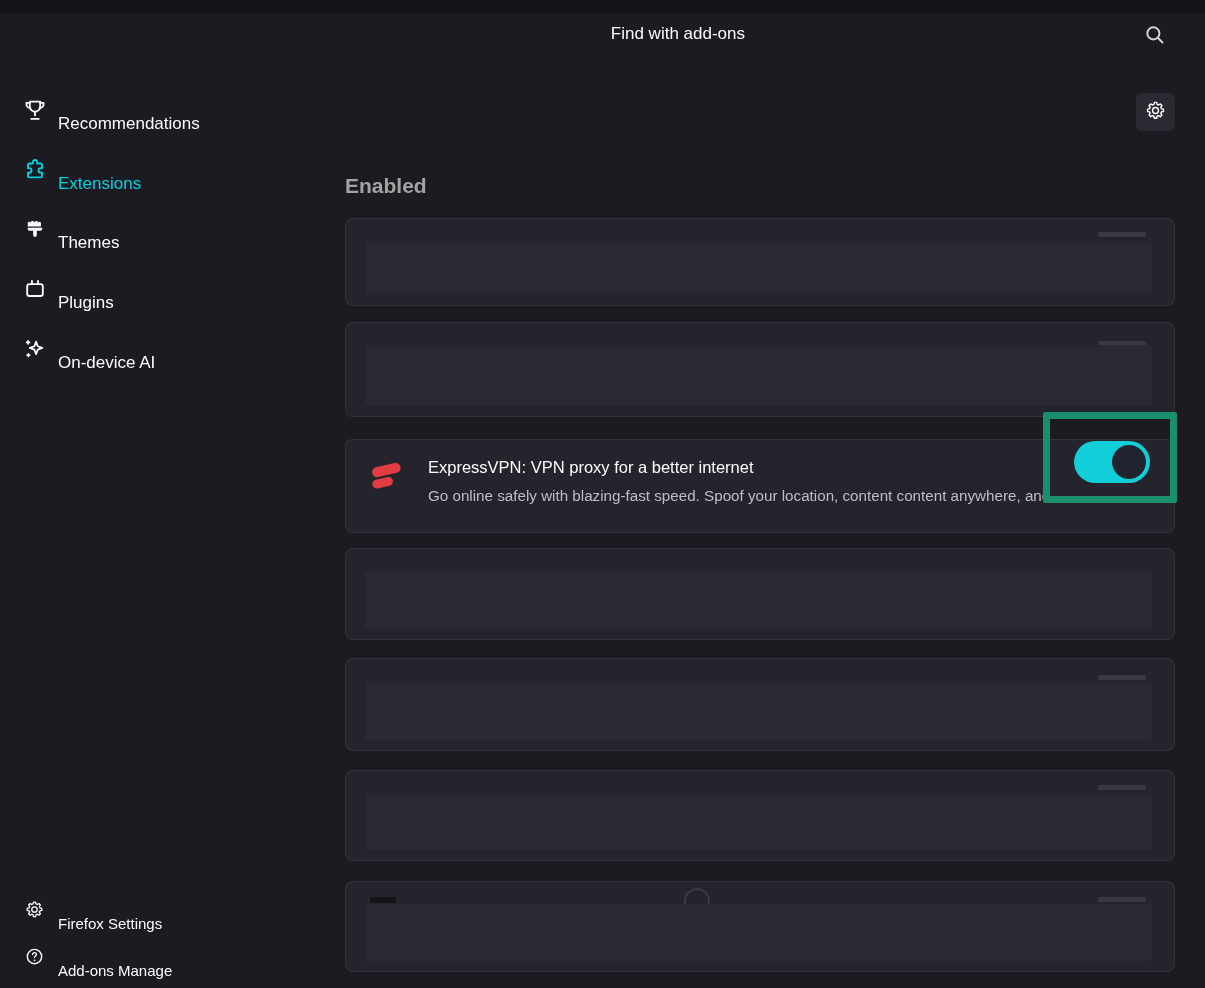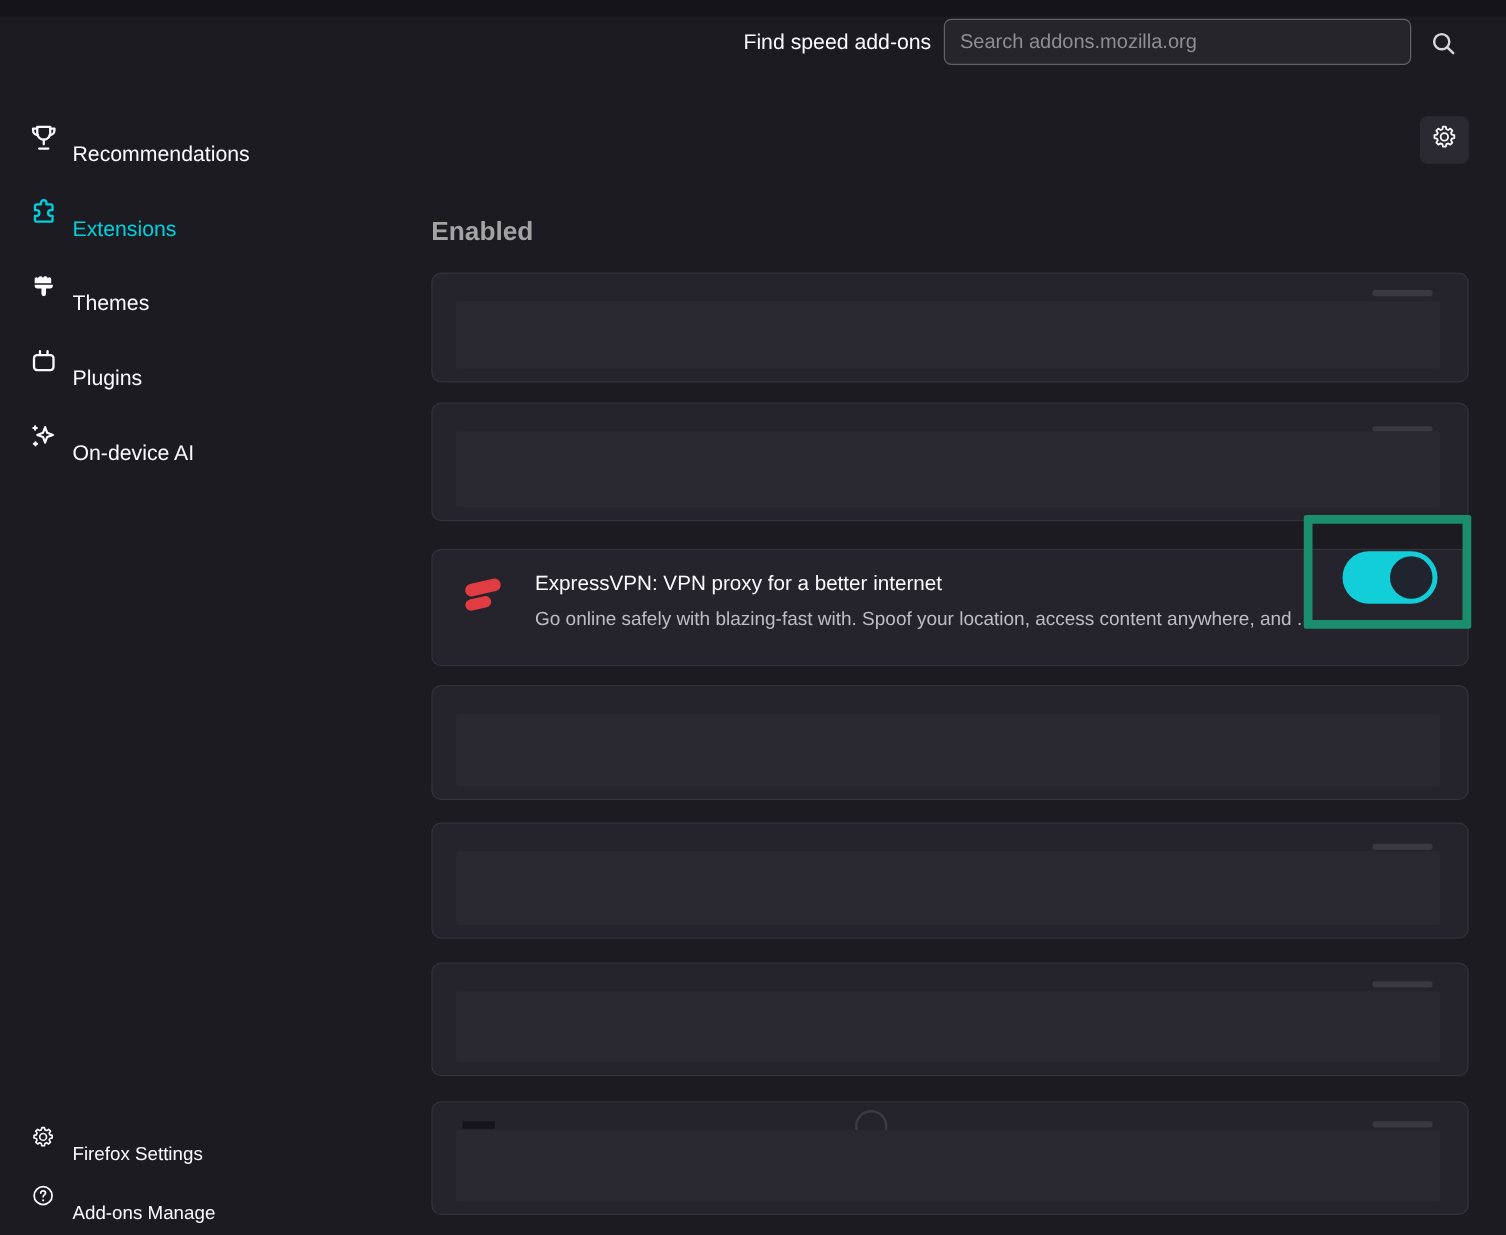--- a/index.html
+++ b/index.html
@@ -103,24 +103,21 @@
     border:7px solid #1a8e6d; border-radius:2px; z-index:10;
   }
 </style>
 </head>
 <body>
 
 <div class="screen">
 
   <div class="top-strip"></div>
 
-  <span class="find-more">Find speed add-ons</span>
-  <div class="search-box">
-    <input type="text" placeholder="Search addons.mozilla.org" style="">
-  </div>
+  <span class="find-more">Find with add-ons</span>
   <div class="search-icon-btn">
     <svg viewBox="0 0 24 24" width="26" height="26" fill="none" stroke="#d7d6dc" stroke-width="1.8" stroke-linecap="round">
       <circle cx="10.5" cy="10.5" r="5.6"></circle>
         <path d="M14.8 14.8l4.2 4.2"></path>
     </svg>
   </div>
 
   <nav>
 
     <div class="side-item" style="top:86px;">
@@ -223,21 +220,21 @@
   <div class="card c3">
     <span class="ext-logo">
       <svg viewBox="0 0 40 36" width="40" height="36">
         <g transform="rotate(-13 20 18)" fill="#e23c43">
           <rect x="6" y="8" width="29" height="10" rx="5"></rect>
           <rect x="3.5" y="20" width="21" height="9" rx="4.5"></rect>
         </g>
       </svg>
     </span>
     <span class="ext-name">ExpressVPN: VPN proxy for a better internet</span>
-    <span class="ext-desc">Go online safely with blazing-fast with. Spoof your location, access content anywhere, and ...</span>
+    <span class="ext-desc">Go online safely with blazing-fast speed. Spoof your location, content content anywhere, and ...</span>
     <div class="toggle" role="switch" aria-checked="true">
       <div class="knob"></div>
     </div>
   </div>
 
   <div class="card c4">
     <div class="redact-block"></div>
   </div>
 
   <div class="card c5">

